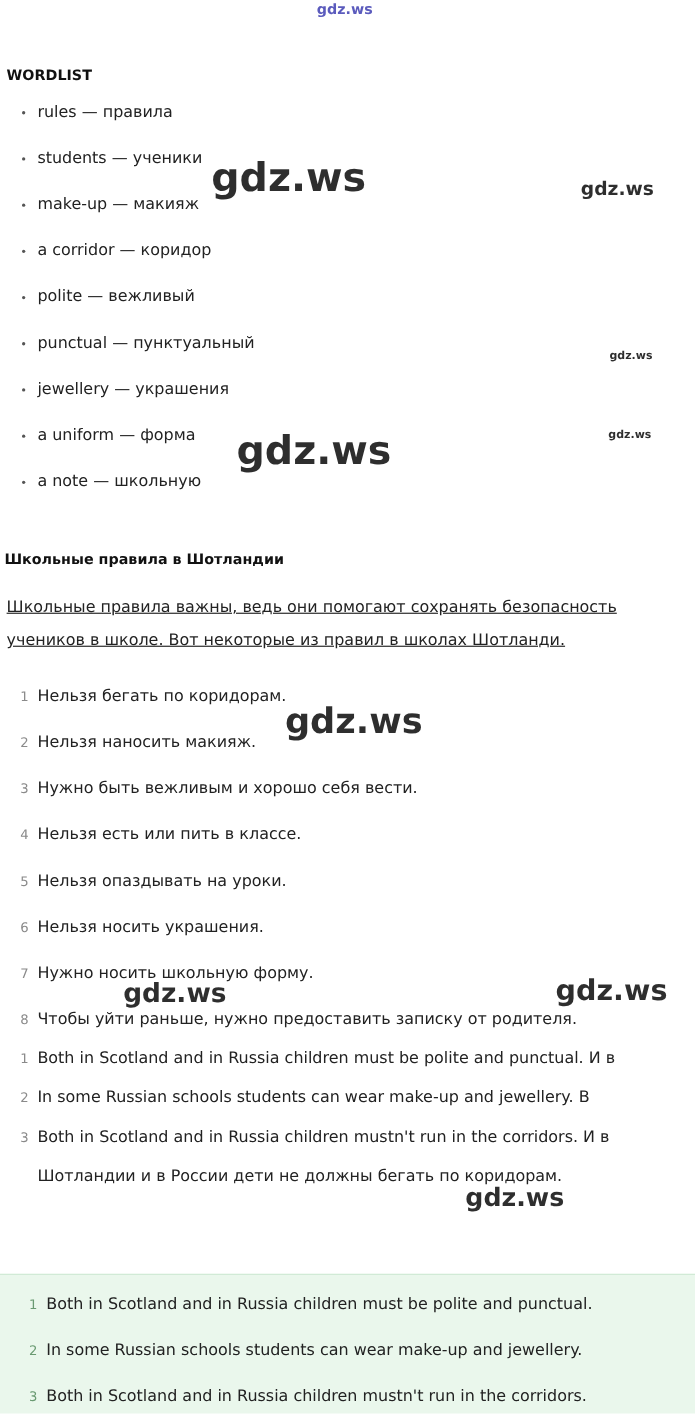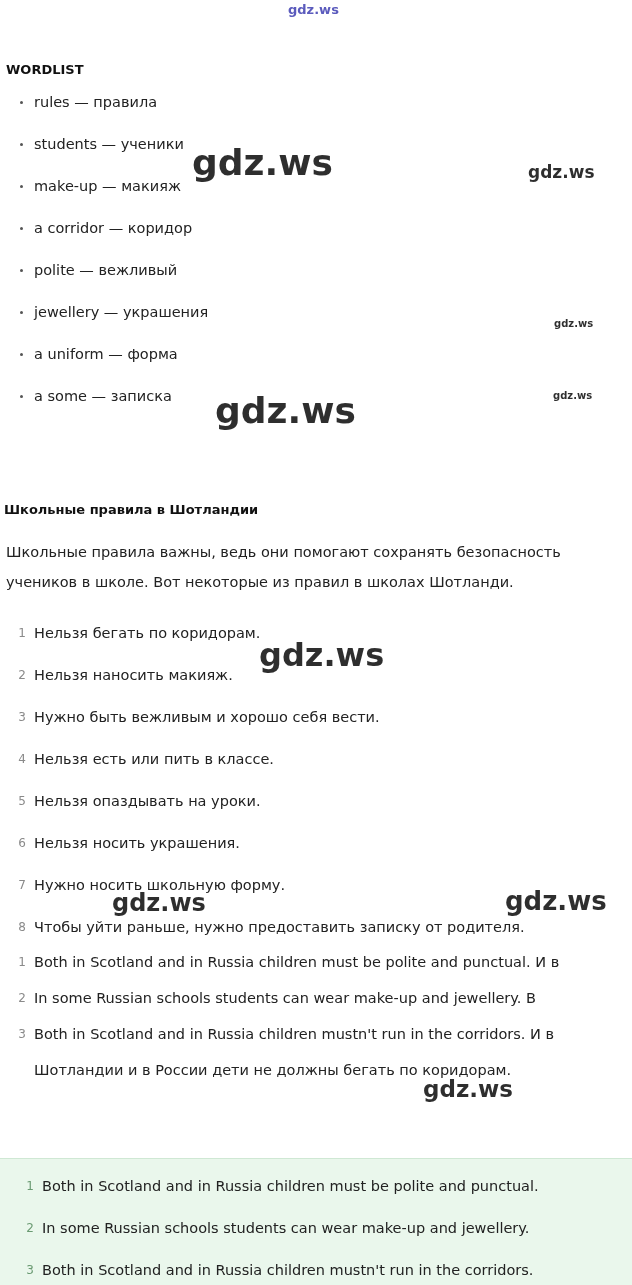--- a/index.html
+++ b/index.html
@@ -169,31 +169,32 @@
     <div class="section-title">WORDLIST</div>
   </div>
 
   <div style="position:absolute; left:0; top:81px; width:632px;">
     <ul class="wordlist" id="wordlist-ul">
         <li><span>rules — правила</span></li>
         <li><span>students — ученики</span></li>
         <li><span>make-up — макияж</span></li>
         <li><span>a corridor — коридор</span></li>
         <li><span>polite — вежливый</span></li>
+        <li><span>punctual — пунктуальный</span></li>
         <li><span>jewellery — украшения</span></li>
         <li><span>a uniform — форма</span></li>
-        <li><span>a some — записка</span></li>
+        <li><span>a note — школьную</span></li>
       </ul>
   </div>
 
   <div style="position:absolute; left:0; top:502px; width:576px;">
     <div class="sub-title">Школьные правила в Шотландии</div>
   </div>
 
-  <div style="position:absolute; left:0; top:537px; width:632px;">
+  <div style="position:absolute; left:0; top:537px; width:632px;text-decoration:underline;">
     <div class="para">Школьные правила важны, ведь они помогают сохранять безопасность</div>
     <div class="para">учеников в школе. Вот некоторые из правил в школах Шотланди.</div>
   </div>
 
   <div style="position:absolute; left:0; top:612px; width:632px;">
     <div class="numlist" id="rules-list">
         <div class="numrow">
           <div class="num">1</div>
           <div class="txt">Нельзя бегать по коридорам.</div>
         </div>

